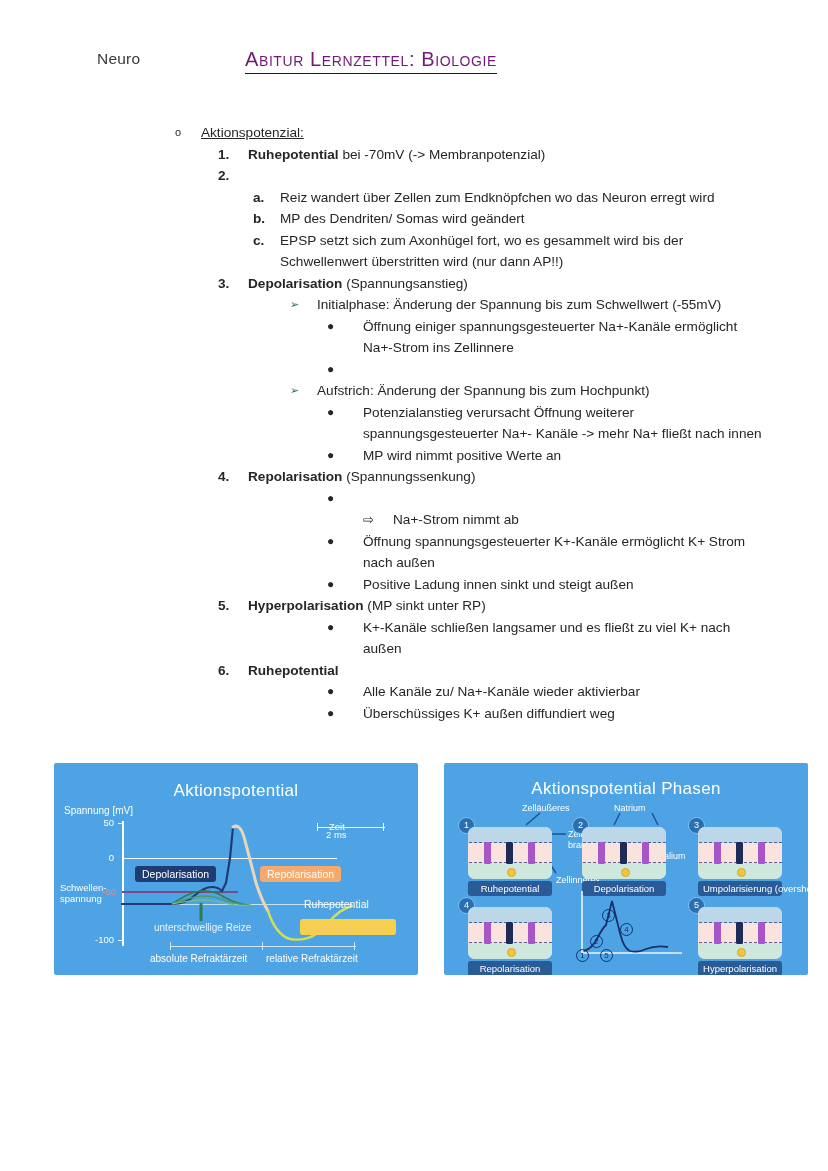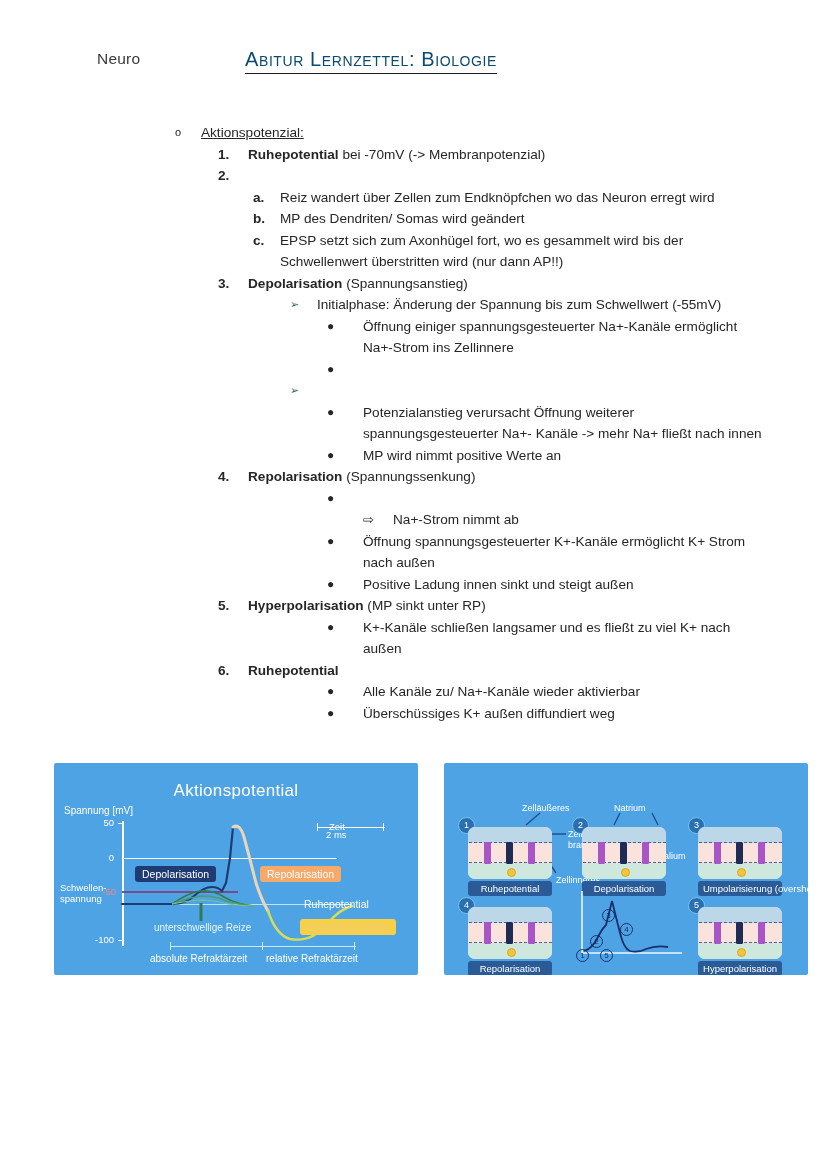--- a/index.html
+++ b/index.html
@@ -7,21 +7,21 @@
   #page{
     position:relative;width:828px;height:1171px;background:#ffffff;overflow:hidden;
     color:#2b2b2b;
   }
 
   
   .hdr{position:absolute;top:48px;left:0;width:828px;height:36px;}
   .hdr-left{position:absolute;left:97px;top:2px;font-size:15.5px;color:#3a3a3a;letter-spacing:.2px;}
   .hdr-title{
     position:absolute;left:245px;top:0px;
-    font-size:20px;font-variant:small-caps;letter-spacing:.6px;color:#0c4a6e;
+    font-size:20px;font-variant:small-caps;letter-spacing:.6px;color:#701a75;
     border-bottom:1.3px solid #1c1c1c;padding-bottom:2px;white-space:nowrap;
   }
 
   
   .outline{position:absolute;left:0;top:122px;width:828px;font-size:13.6px;line-height:21.5px;color:#262626;}
   .row{position:relative;display:flex;align-items:flex-start;}
   .mk{flex:0 0 auto;text-align:left;color:#262626;}
   .tx{flex:1 1 auto;}
   .b{font-weight:bold;}
   .u{text-decoration:underline;}
@@ -130,20 +130,21 @@
         </div>
         <div class="row lvl4">
           <span class="mk">●</span>
           <span class="tx"><span>Öffnung einiger spannungsgesteuerter Na+-Kanäle ermöglicht Na+-Strom ins Zellinnere</span></span>
         </div>
         <div class="row lvl4">
           <span class="mk">●</span>
         </div>
         <div class="row lvl3">
           <span class="mk">➢</span>
+          <span class="tx"><span>Aufstrich: Änderung der Spannung bis zum Hochpunkt)</span></span>
         </div>
         <div class="row lvl4">
           <span class="mk">●</span>
           <span class="tx"><span>Potenzialanstieg verursacht Öffnung weiterer spannungsgesteuerter Na+- Kanäle -&gt; mehr Na+ fließt nach innen</span></span>
         </div>
         <div class="row lvl4">
           <span class="mk">●</span>
           <span class="tx"><span>MP wird nimmt positive Werte an</span></span>
         </div>
         <div class="row lvl1">
@@ -239,20 +240,21 @@
 
       <div style="position:absolute;left:116px;top:183px;width:186px;height:1.4px;background:#cfe9fb;"></div>
       <div style="position:absolute;left:116px;top:179px;width:1.4px;height:8px;background:#cfe9fb;"></div>
       <div style="position:absolute;left:208px;top:179px;width:1.4px;height:8px;background:#cfe9fb;"></div>
       <div style="position:absolute;left:300px;top:179px;width:1.4px;height:8px;background:#cfe9fb;"></div>
       <div class="lbl" style="left:96px;top:190px;font-size:10px;">absolute Refraktärzeit</div>
       <div class="lbl" style="left:212px;top:190px;font-size:10px;">relative Refraktärzeit</div>
     </div>
 
     <div class="fig" id="fig-right">
+      <div class="fig-title">Aktionspotential Phasen</div>
 
       <div class="arrowlbl" style="left:78px;top:40px;">Zelläußeres</div>
       <div class="arrowlbl" style="left:170px;top:40px;">Natrium</div>
       <div class="arrowlbl" style="left:124px;top:66px;">Zellmem-</div>
       <div class="arrowlbl" style="left:124px;top:77px;">bran</div>
       <div class="arrowlbl" style="left:214px;top:88px;">Kalium</div>
       <div class="arrowlbl" style="left:112px;top:112px;">Zellinneres</div>
 
       <svg width="364" height="212" style="position:absolute;left:0;top:0;">
         <line x1="96" y1="50" x2="82" y2="62" stroke="#1f4f8f" stroke-width="1.4"></line>

